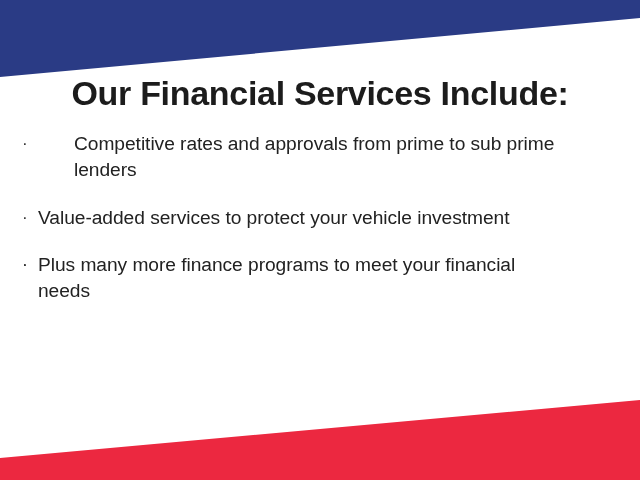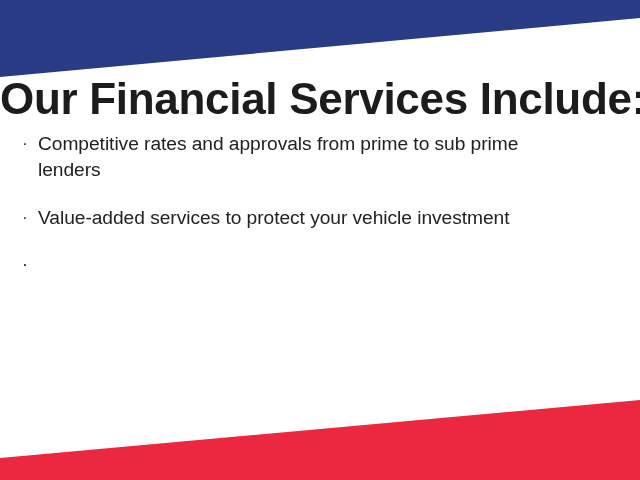--- a/index.html
+++ b/index.html
@@ -31,23 +31,24 @@
     height: 480px;
     pointer-events: none;
   }
 
   
   #title {
     position: absolute;
     left: 0;
     top: 76px;
     width: 640px;
+    text-align: center;
     font-family: "Liberation Sans", sans-serif;
     font-weight: bold;
-    font-size: 44px;
+    font-size: 34px;
     letter-spacing: -0.3px;
     color: #1c1c1c;
     line-height: 1.05;
     white-space: nowrap;
   }
 
   
   #bullet-list {
     position: absolute;
     left: 21px;
@@ -83,21 +84,21 @@
     line-height: 25.8px;
     color: #333333;
     text-align: left;
   }
 
   .bullet-text {
     display: block;
   }
 
   
-  .w-narrow  { max-width: 520px; }
+  .w-narrow  { max-width: 520px; margin-left: 36px; }
   .w-wide    { max-width: 600px; }
   .w-mid     { max-width: 505px; }
   .w-short   { max-width: 492px; }
 </style>
 </head>
 <body>
 
 <div id="slide" style="background: rgb(255, 255, 255);">
 
   <svg class="banner-svg" viewBox="0 0 640 480" width="640" height="480">
@@ -118,17 +119,18 @@
       <span class="bullet-marker">·</span>
       <span class="bullet-text w-wide">Value-added services to protect your vehicle investment</span>
     </div>
 
     <div class="bullet-item" style="color: rgb(34, 34, 34);">
       <span class="bullet-marker">·</span>
     </div>
 
     <div class="bullet-item" style="color: rgb(34, 34, 34);">
       <span class="bullet-marker">·</span>
+      <span class="bullet-text w-short">Plus many more finance programs to meet your financial needs</span>
     </div>
 
   </div>
 
 </div>
 
 </body></html>

